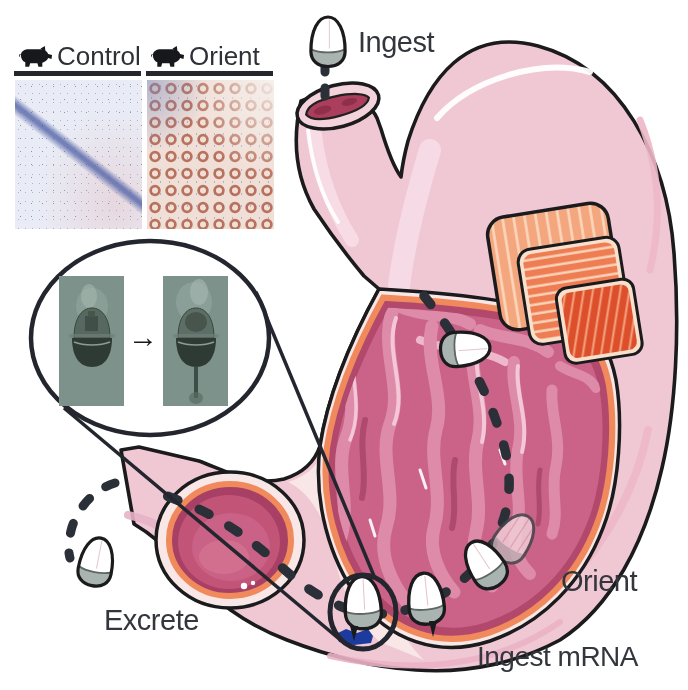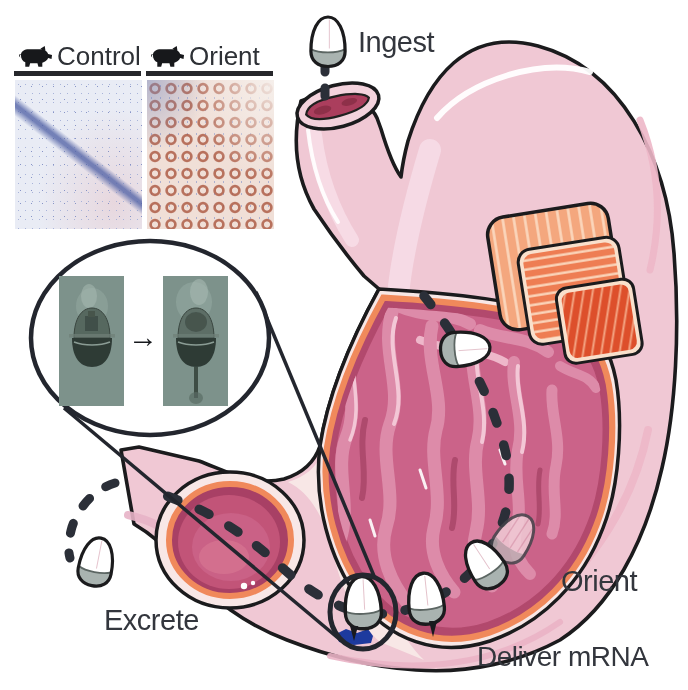--- a/index.html
+++ b/index.html
@@ -245,16 +245,16 @@
   </svg>
   <span>Orient</span>
 </div>
 <div class="underbar" style="left:14px;top:71px;width:127px;"></div>
 <div class="underbar" style="left:146px;top:71px;width:127px;"></div>
 <div class="histo" id="histoControl"></div>
 <div class="histo" id="histoDosed"></div>
 
 <div class="lbl step" style="left:358px;top:26px;">Ingest</div>
 <div class="lbl step" style="left:561px;top:565px;">Orient</div>
-<div class="lbl step" style="left:477px;top:641px;font-size:28px;">Deliver mRNA</div>
+<div class="lbl step" style="left:477px;top:641px;font-size:28px;">Ingest mRNA</div>
 <div class="lbl step" style="left:80px;top:604px;margin-left:24px;">Excrete</div>
 
 </div>
 
 </body></html>

